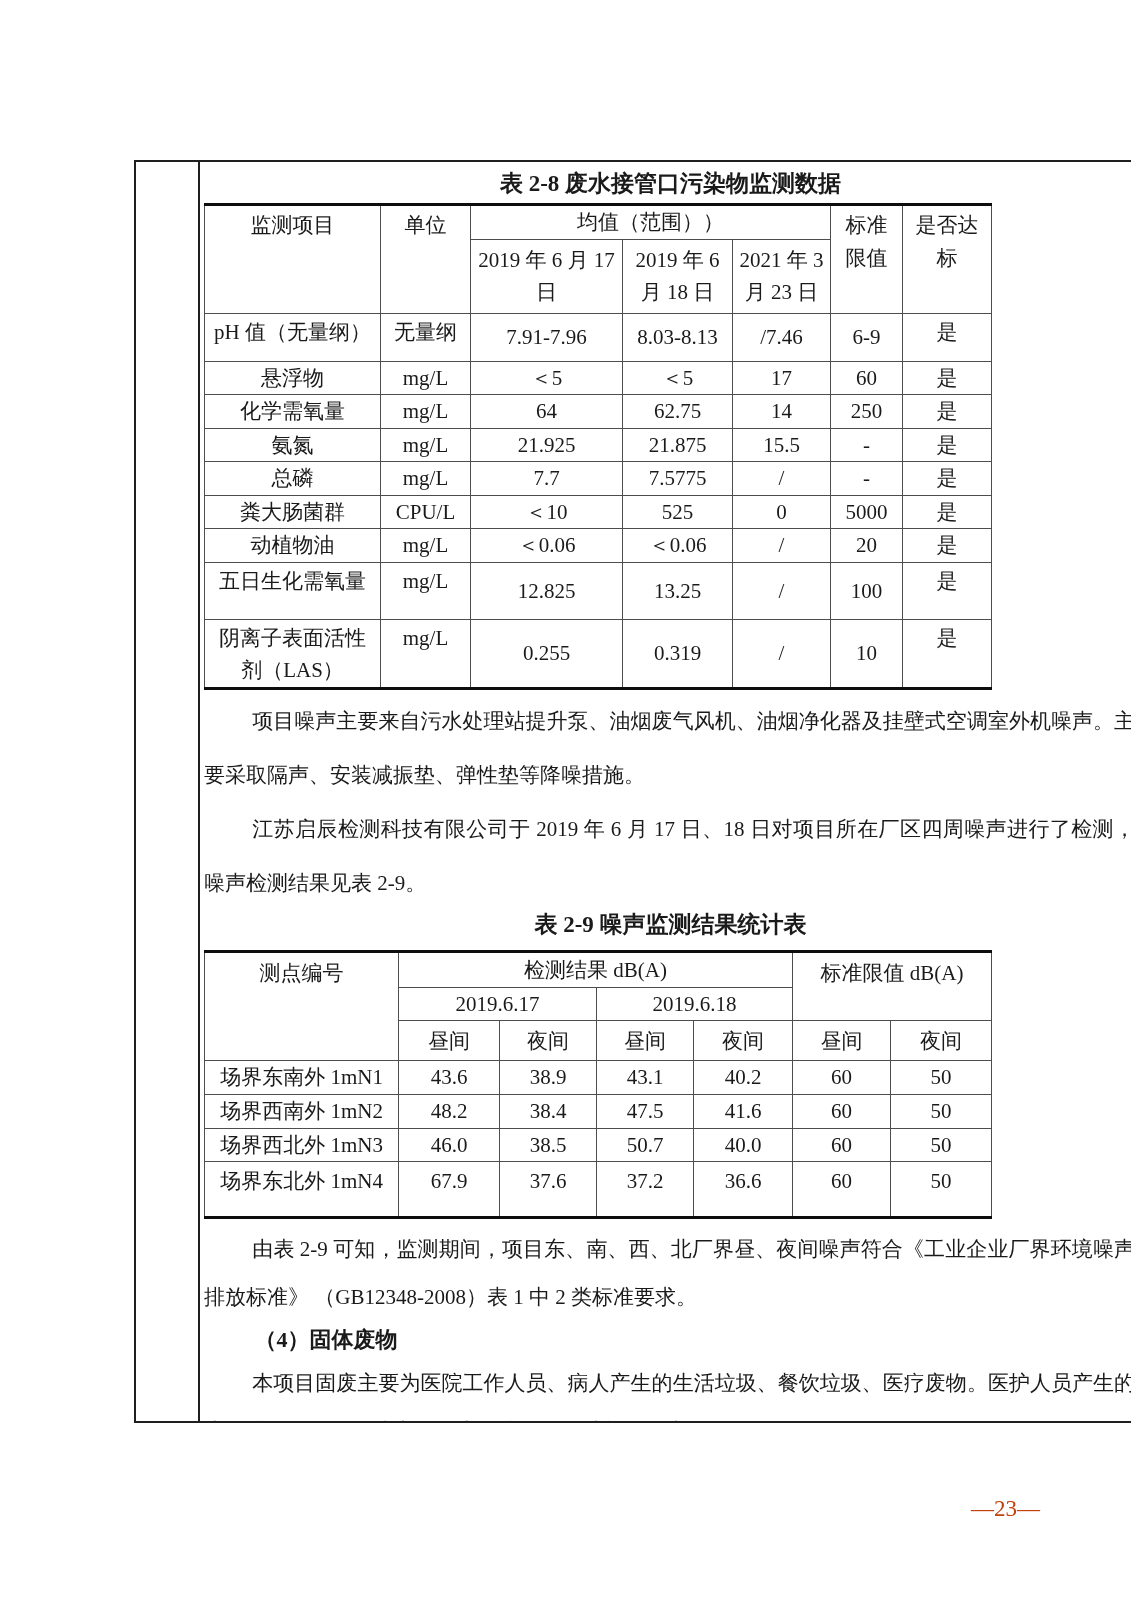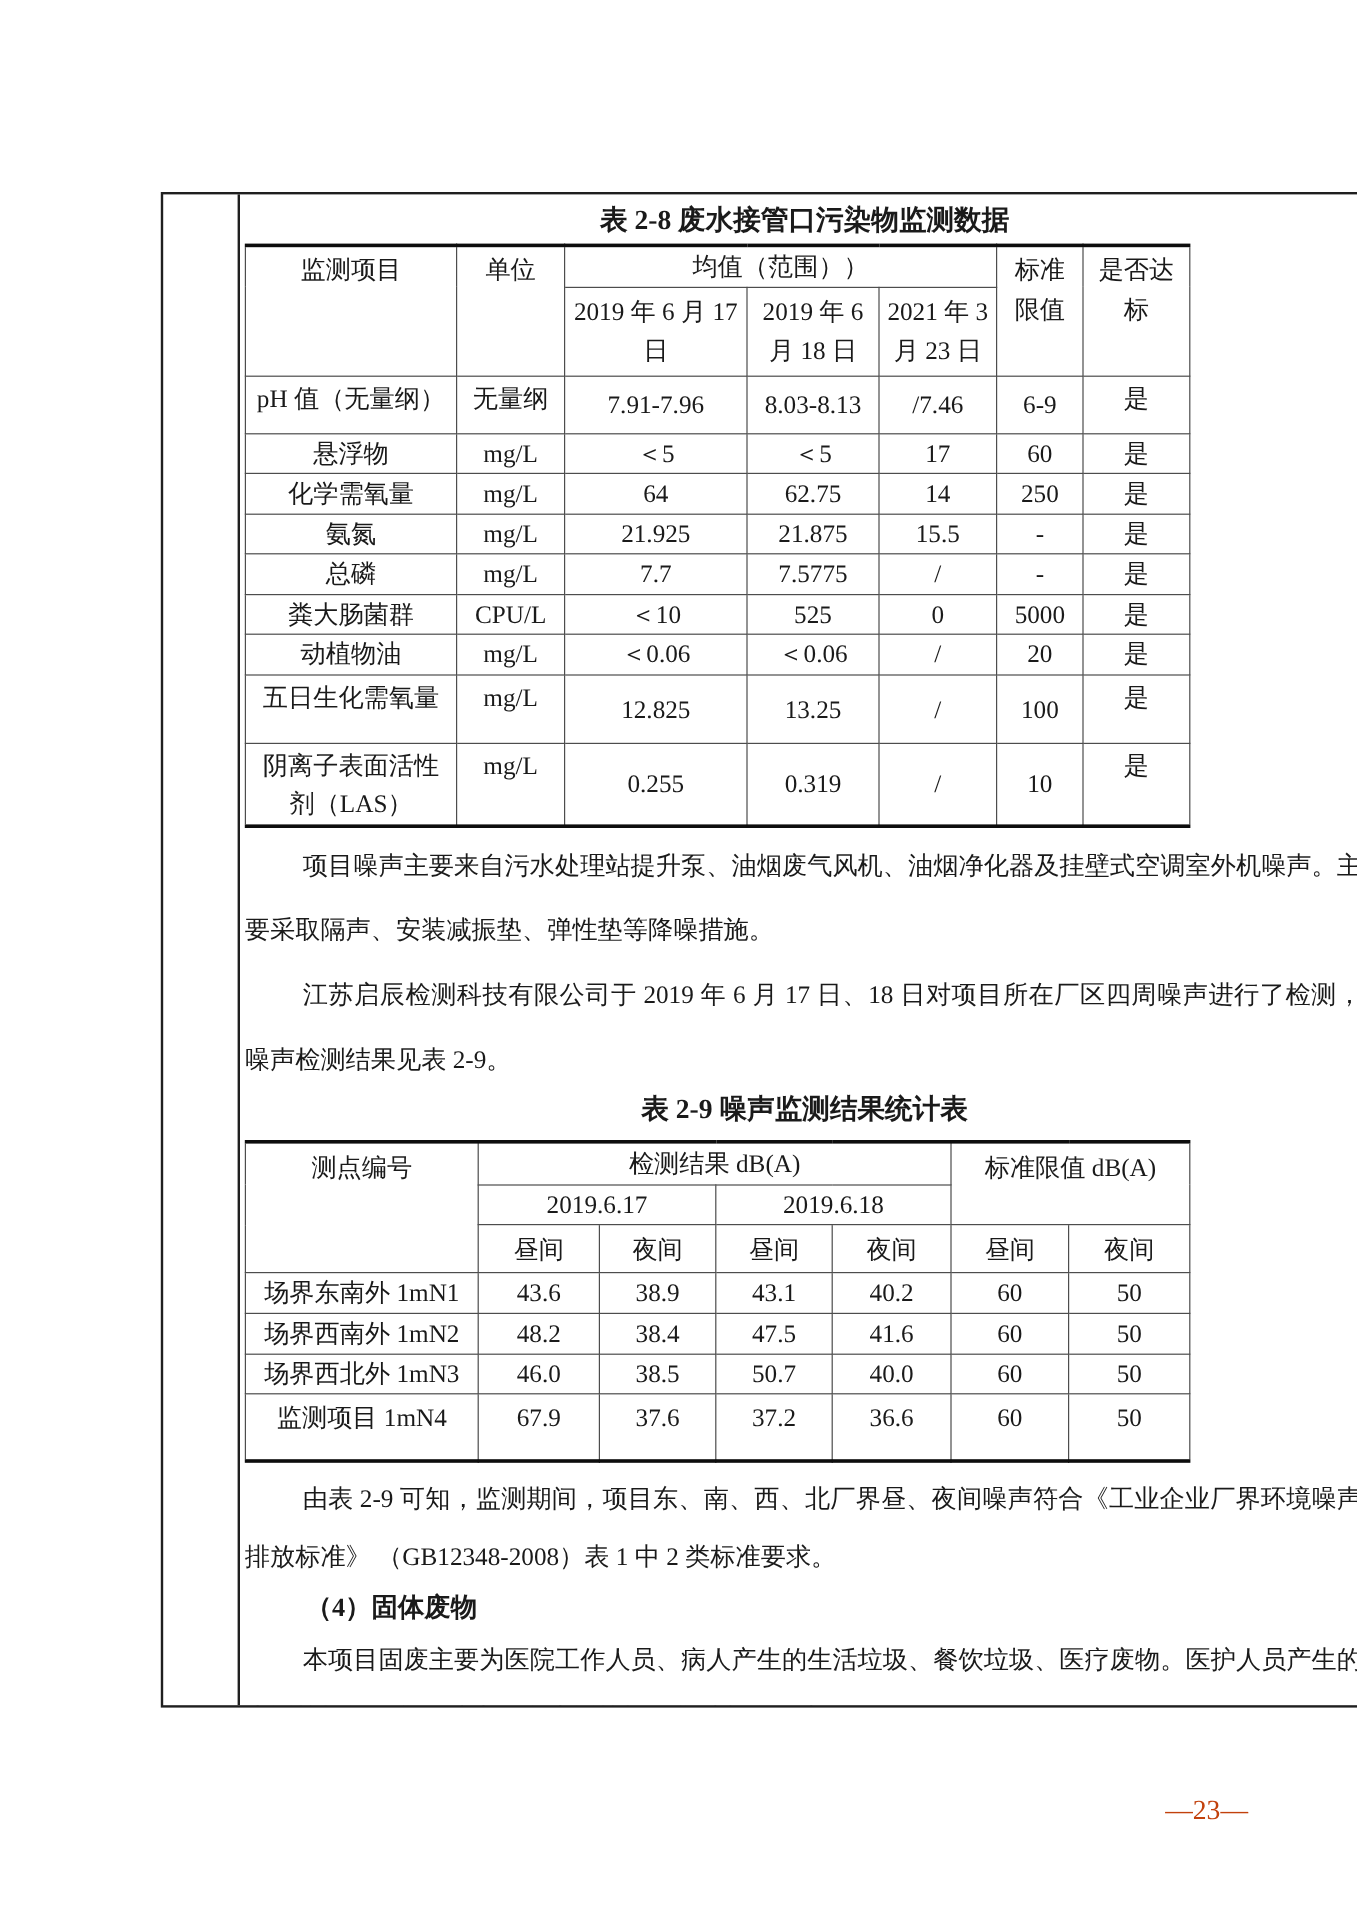--- a/index.html
+++ b/index.html
@@ -300,21 +300,21 @@
             <tr>
               <td>场界西北外 1mN3</td>
               <td>46.0</td>
               <td>38.5</td>
               <td>50.7</td>
               <td>40.0</td>
               <td>60</td>
               <td>50</td>
             </tr>
             <tr>
-              <td>监测项目 1mN4</td>
+              <td>场界东北外 1mN4</td>
               <td>67.9</td>
               <td>37.6</td>
               <td>37.2</td>
               <td>36.6</td>
               <td>60</td>
               <td>50</td>
             </tr>
           </tbody>
       </table>
 

